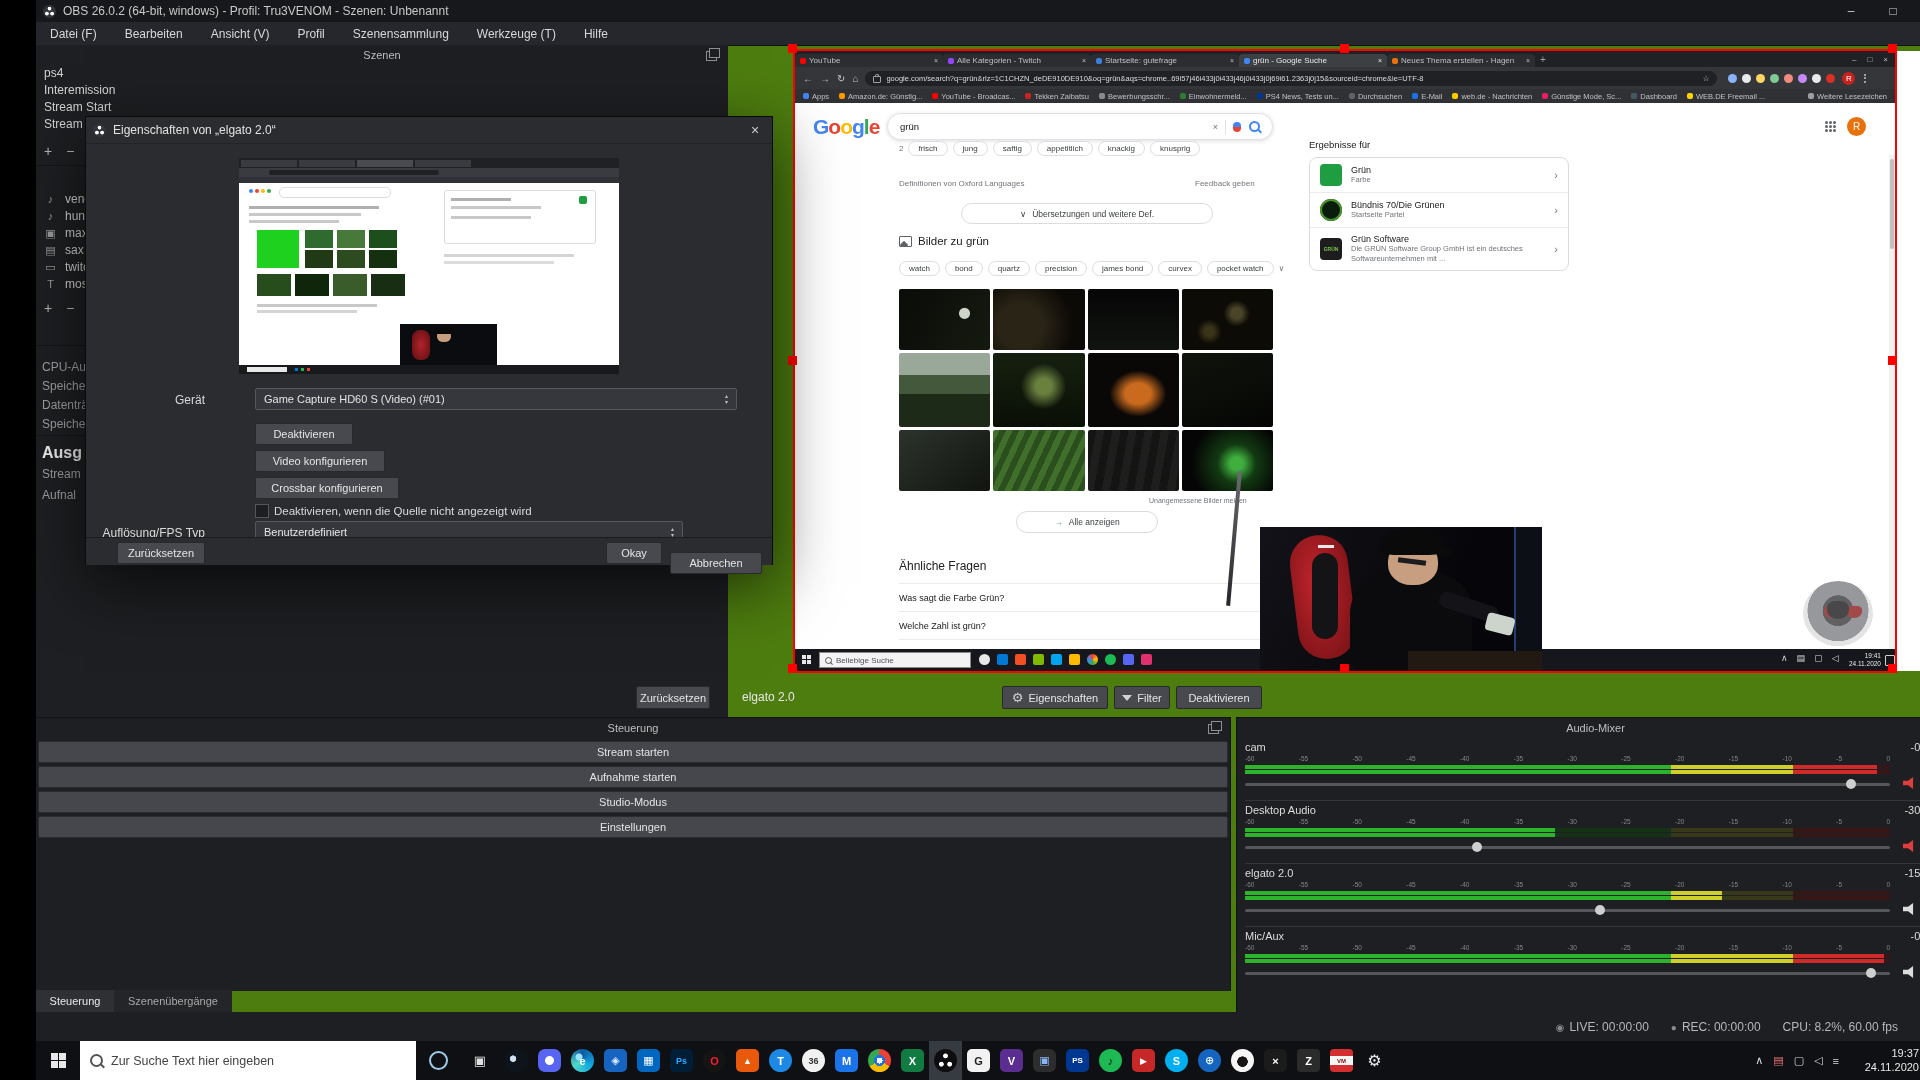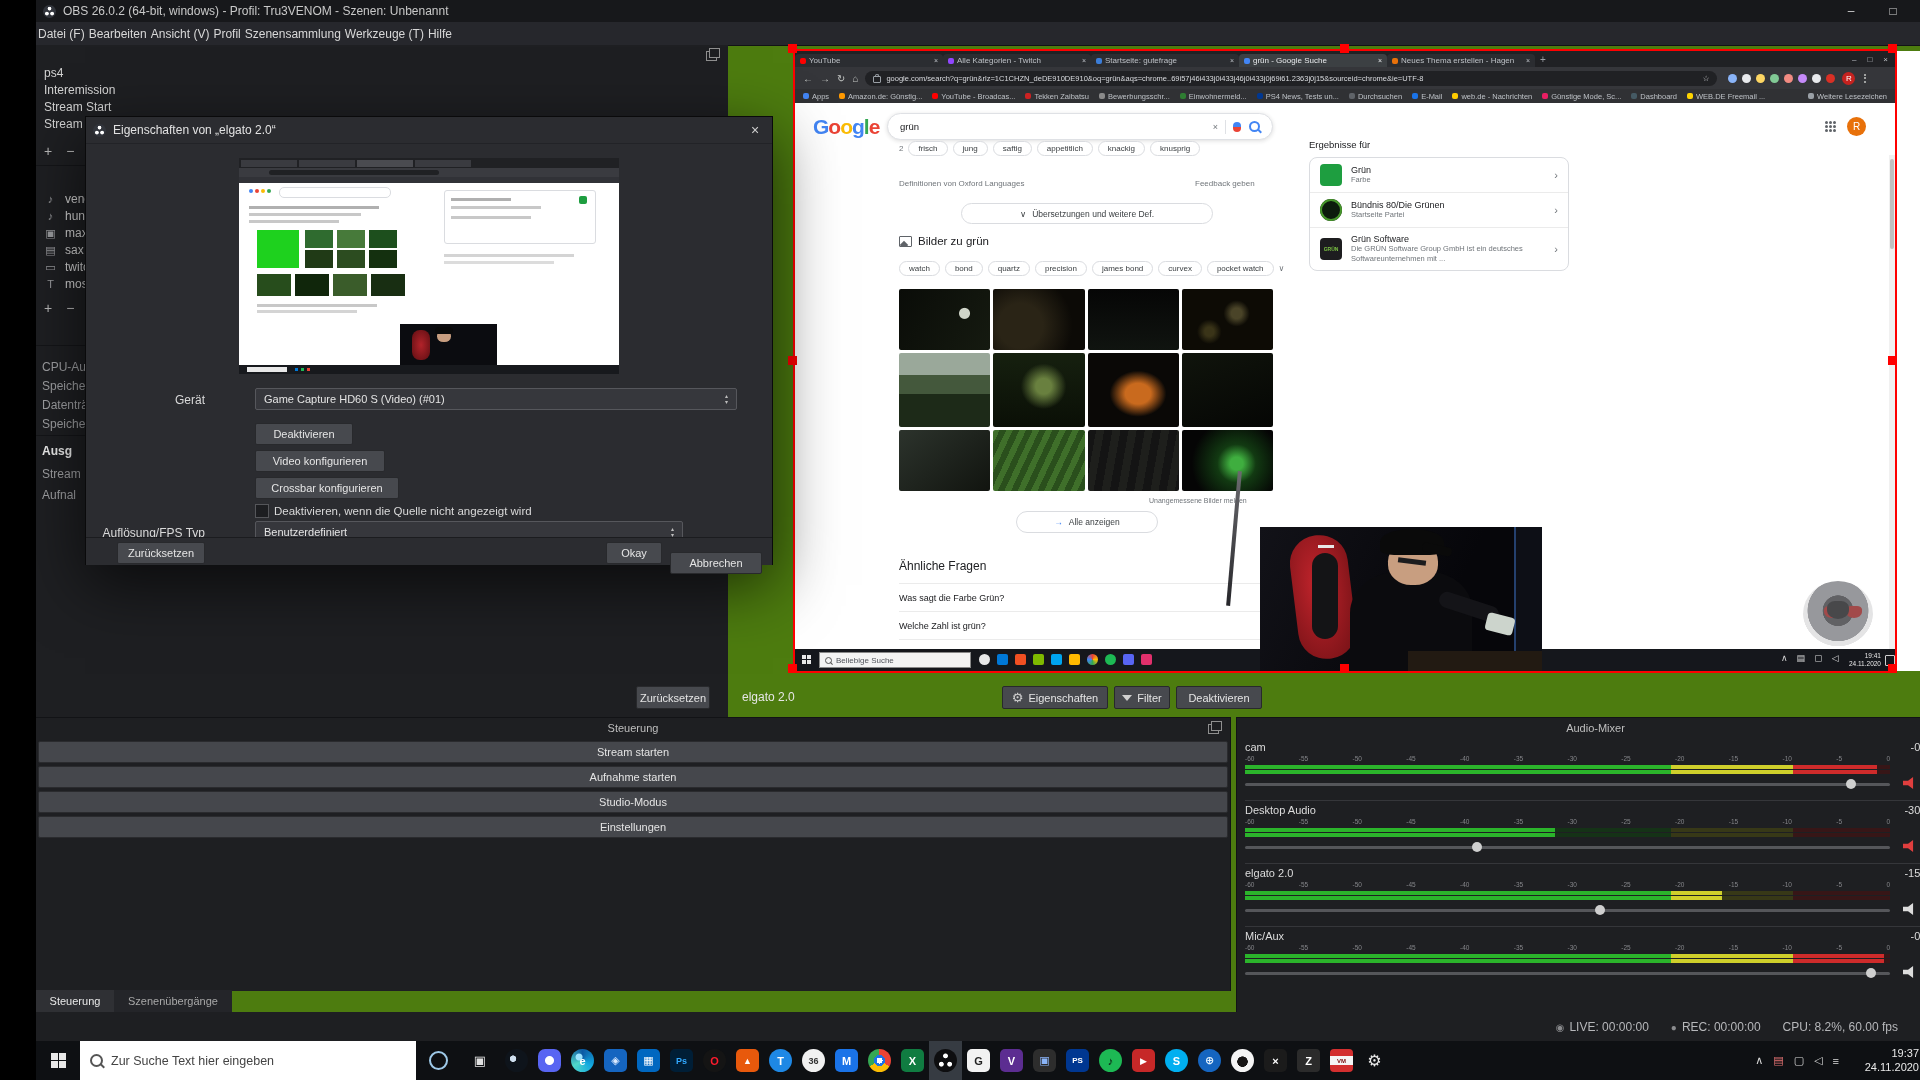--- a/index.html
+++ b/index.html
@@ -10,34 +10,34 @@
 
   
   .titlebar{position:absolute;left:0;top:0;width:1920px;height:22px;background:#17181b;color:#c9c9c9;font-size:12px;display:flex;align-items:center;}
   .obslogo{width:13px;height:13px;border-radius:50%;flex:none;margin:0 7px;
     background:radial-gradient(circle at 50% 28%,#fff 0 1.5px,rgba(0,0,0,0) 2.2px),
                radial-gradient(circle at 30% 66%,#fff 0 1.5px,rgba(0,0,0,0) 2.2px),
                radial-gradient(circle at 70% 66%,#fff 0 1.5px,rgba(0,0,0,0) 2.2px),#32353c;}
   .wbtns{margin-left:auto;display:flex;height:100%;}
   .wbtn{width:42px;height:100%;display:flex;align-items:center;justify-content:center;color:#cfcfcf;font-size:12px;}
   .menubar{position:absolute;left:0;top:22px;width:1920px;height:23px;background:#26272c;border-bottom:1px solid #121316;display:flex;align-items:center;font-size:12px;color:#d8d8d8;}
-  .menu-item{padding:0 2px;height:100%;display:flex;align-items:center;}
+  .menu-item{padding:0 14px;height:100%;display:flex;align-items:center;}
 
   
   .leftpanel{position:absolute;left:0;top:45px;width:692px;height:945px;background:#1e1f22;}
   .panel-title{position:absolute;font-size:11px;color:#bfbfbf;}
   .float-ic{position:absolute;width:9px;height:8px;border:1px solid #8f8f8f;}
   .float-ic::after{content:"";position:absolute;left:2px;top:-4px;width:9px;height:8px;border:1px solid #8f8f8f;background:#1e1f22;}
   .lrow{position:absolute;left:8px;font-size:12px;color:#d4d4d4;white-space:nowrap;}
   .srow{position:absolute;left:8px;font-size:12px;color:#d4d4d4;display:flex;gap:8px;align-items:center;white-space:nowrap;}
   .sic{color:#9a9b9e;font-size:11px;width:13px;text-align:center;}
   .plusminus{position:absolute;left:8px;color:#b8b8b8;font-size:14px;display:flex;gap:14px;}
   .divline{position:absolute;left:0;width:692px;height:1px;background:#141518;}
   .statrow{position:absolute;left:6px;font-size:12px;color:#9fa0a3;white-space:nowrap;}
-  .outhead{position:absolute;left:6px;font-size:12px;font-weight:bold;color:#efefef;white-space:nowrap;}
+  .outhead{position:absolute;left:6px;font-size:16px;font-weight:bold;color:#efefef;white-space:nowrap;}
 
   
   .btn{background:#47494e;border:1px solid #28292c;border-radius:2px;color:#e5e5e5;font-size:11px;display:flex;align-items:center;justify-content:center;gap:5px;}
 
   
   .capture{position:absolute;left:759px;top:51px;width:1164px;height:620px;background:#fff;overflow:hidden;padding-left:6px;}
   .redframe{position:absolute;left:757px;top:49px;width:1100px;height:620px;border:2px solid #f00;pointer-events:none;}
   .handle{position:absolute;width:9px;height:9px;background:#f00;}
   .tabbar{position:absolute;left:0;top:0;width:1100px;height:16px;background:#202124;display:flex;align-items:center;font-size:8px;color:#9aa0a6;}
   .ctab{width:138px;height:13px;margin-top:3px;display:flex;align-items:center;background:#2b2d31;border-radius:4px 4px 0 0;padding:0 5px;gap:3px;color:#bdc1c6;overflow:hidden;}
@@ -204,20 +204,21 @@
 
       <div class="menu-item">Szenensammlung</div>
 
       <div class="menu-item">Werkzeuge (T)</div>
 
       <div class="menu-item">Hilfe</div>
 
   </div>
 
   <div class="leftpanel">
+    <div class="panel-title" style="left:0;top:4px;width:692px;text-align:center;">Szenen</div>
     <div class="float-ic" style="left:670px;top:6px;"></div>
 
       <div class="lrow" style="top: 21px;">ps4</div>
 
       <div class="lrow" style="top: 38px;">Interemission</div>
 
       <div class="lrow" style="top: 55px;">Stream Start</div>
 
       <div class="lrow" style="top: 72px;">Stream E</div>
 
@@ -563,21 +564,21 @@
             <div class="ktxt">
               <div class="ktitle">Grün</div>
               <div class="ksub">Farbe</div>
             </div>
             <span class="kchev">›</span>
           </div>
 
           <div class="kcard">
             <div class="kicon" style="background:#0c1c0c;border-radius:50%;box-shadow:inset 0 0 0 2px #46962b"></div>
             <div class="ktxt">
-              <div class="ktitle">Bündnis 80/Die Grünen</div>
+              <div class="ktitle">Bündnis 70/Die Grünen</div>
               <div class="ksub">Startseite Partei</div>
             </div>
             <span class="kchev">›</span>
           </div>
 
           <div class="kcard">
             <div class="kicon" style="background:#1d1d1f;color:#7ac143;border-radius:4px">GRÜN</div>
             <div class="ktxt">
               <div class="ktitle">Grün Software</div>
               <div class="ksub">Die GRÜN Software Group GmbH ist ein deutsches Softwareunternehmen mit ...</div>

